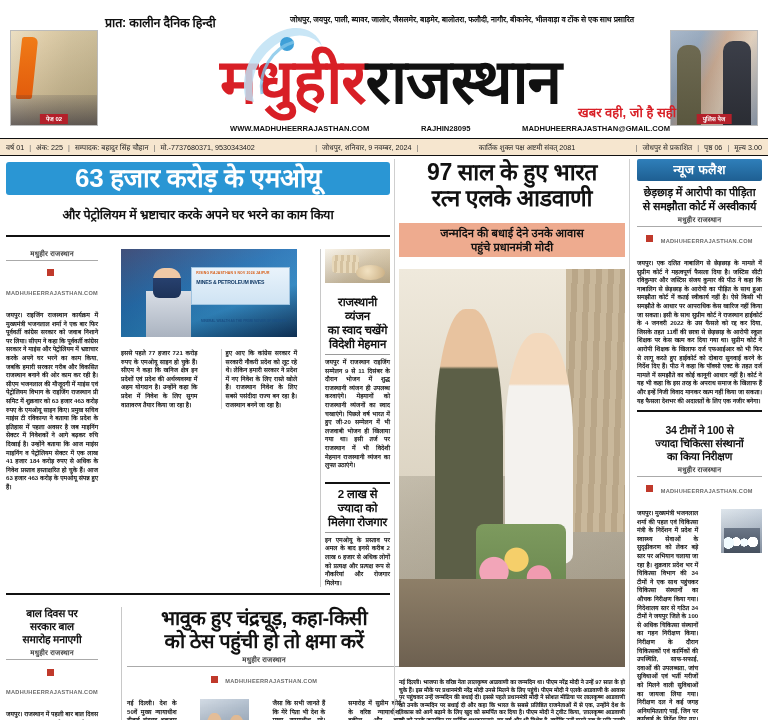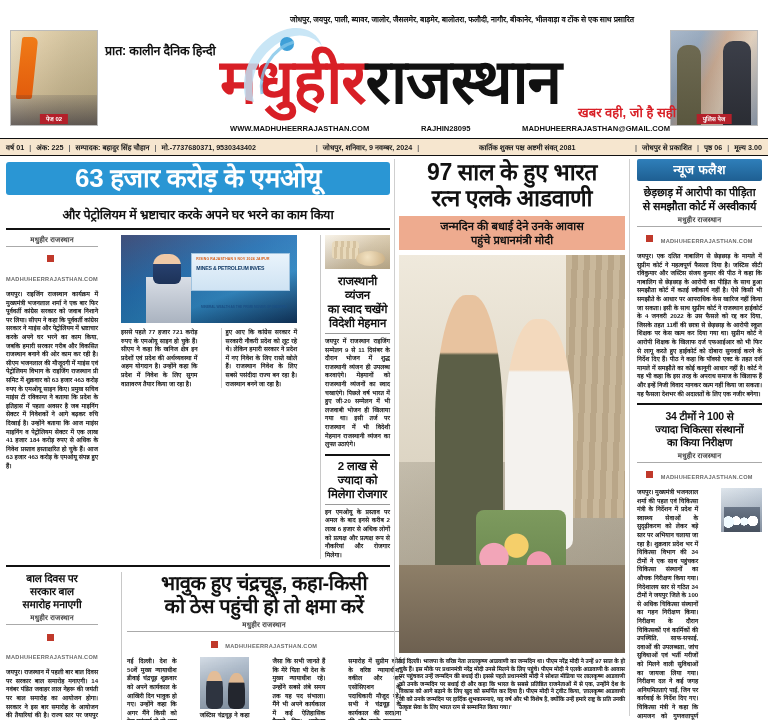--- a/index.html
+++ b/index.html
@@ -15,21 +15,20 @@
   .masthead {
     position: relative;
     height: 138px;
     padding: 4px 6px 0 6px;
     background: #fff;
   }
   .mh-tag {
     position: absolute; left: 105px; top: 14px;
     font-size: 12.5px; font-weight: 700; color: #111;
     letter-spacing: -0.2px;
-    margin-top: 28px;
   }
   .mh-cities {
     position: absolute; left: 290px; top: 14px; right: 80px;
     font-size: 7.6px; font-weight: 700; color: #111;
     letter-spacing: -0.1px; text-align: left;
   }
   .mh-logo {
     position: absolute; left: 118px; top: 44px; width: 545px; height: 82px;
     text-align: center;
   }
@@ -98,21 +97,21 @@
     content:''; position:absolute; right:6px; top:10px; width:28px; height:86px;
     background: linear-gradient(180deg,#3c3f49,#2a2c33); border-radius:10px 10px 0 0;
   }
 
   
   .infobar {
     height: 18px;
     border-top: 1.5px solid #111; border-bottom: 1.5px solid #111;
     background: #f6e6cf;
     display: flex; align-items: center;
-    font-size: 7.2px; font-weight: 700; color: #1a1a1a;
+    font-size: 7.2px; font-weight: 400; color: #1a1a1a;
     padding: 0 6px;
   }
   .infobar .cell { white-space: nowrap; }
   .infobar .sep { color:#666; padding: 0 5px; }
   .infobar .grow { flex: 1 1 auto; }
 
   
   .body-grid {
     position: relative;
     display: flex;
@@ -307,21 +306,21 @@
   
   .newsflash {
     background: linear-gradient(180deg,#2f7fba,#1e5f92);
     color:#fff; text-align:center; font-size:12.5px; font-weight:900;
     padding: 2px 0 3px 0; letter-spacing:.3px;
     border-radius: 2px;
   }
 
   .flexrow { display:flex; gap:23px; }
   .hr-dark { border-top:2px solid #111; }
-  .mt2{margin-top:2px}.mt3{margin-top:5px}.mt4{margin-top:4px}
+  .mt2{margin-top:2px}.mt3{margin-top:12px}.mt4{margin-top:4px}
   .pinkbar {
     background:#eeab8f; color:#111; text-align:center;
     font-size:11.2px; font-weight:900; line-height:14px; padding:3px 2px;
   }
   .vline { border-left:1px solid #c8c8c8; }
 </style>
 </head>
 <body>
 
 <div class="page">

